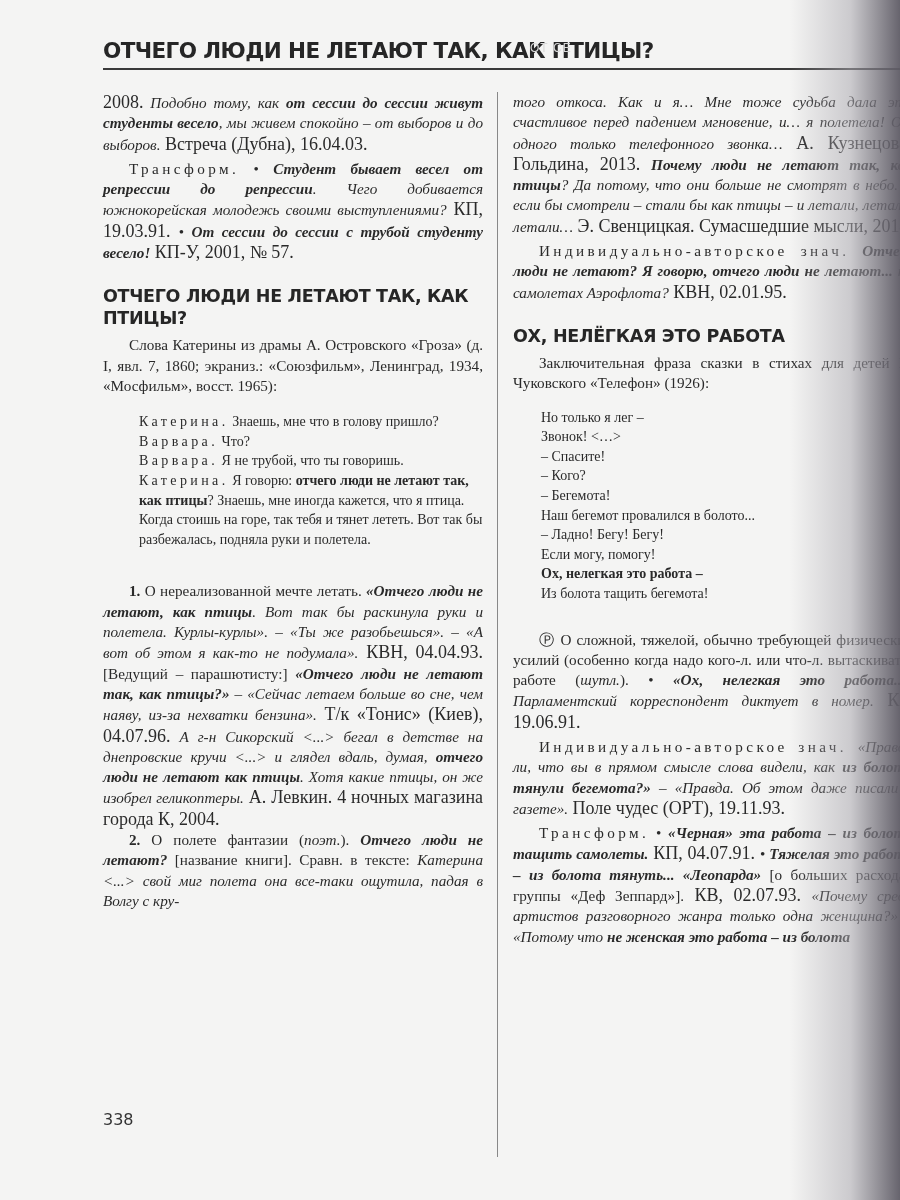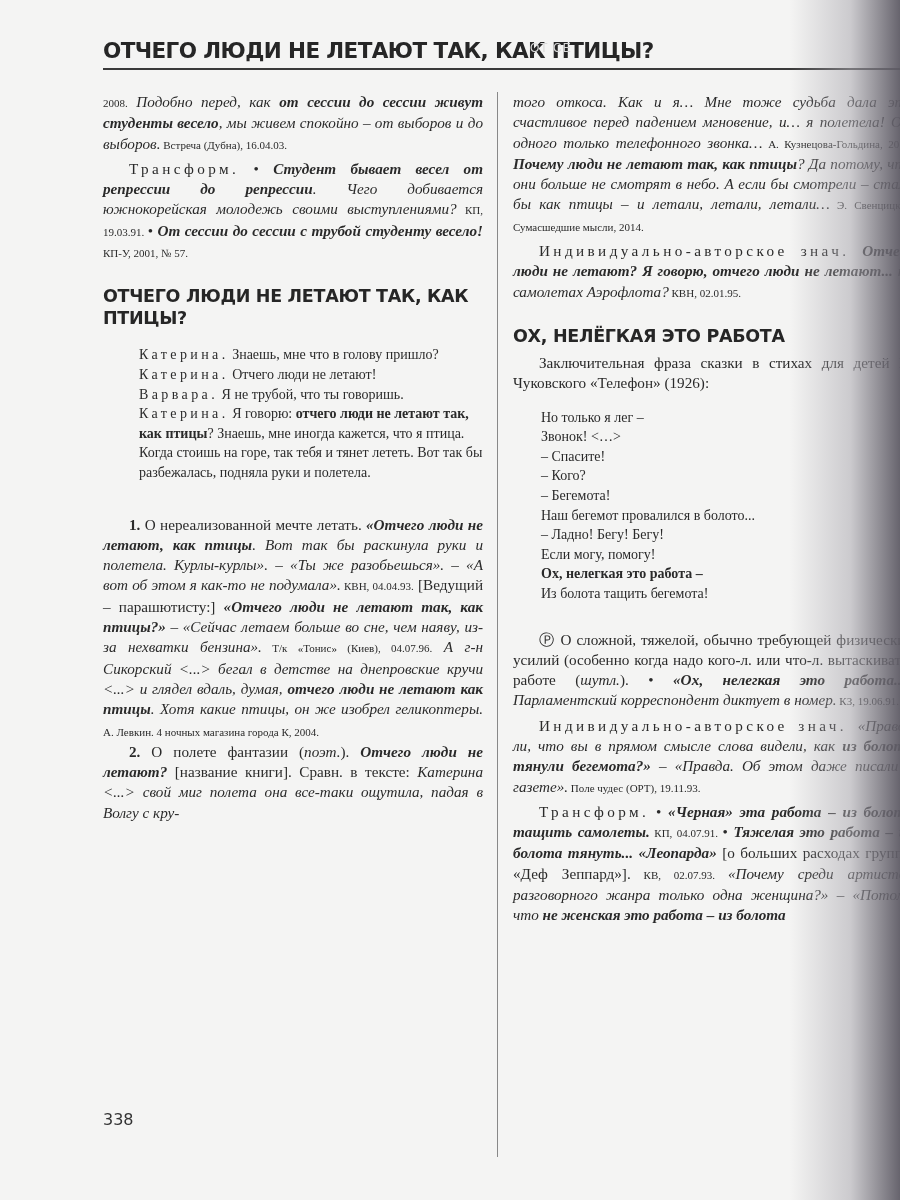--- a/index.html
+++ b/index.html
@@ -32,21 +32,21 @@
   .col {
     position: absolute; top: 92px; font-size: 15.2px; line-height: 20.3px; text-align: justify;
   }
   .col-left { left: 103px; width: 380px; }
   .col-right { left: 513px; width: 400px; }
   .col-divider {
     position: absolute; left: 497px; top: 92px; width: 1px; height: 1065px; background: #888;
   }
   p { margin: 0; }
   .indent { text-indent: 26px; }
-  .src { font-size: 11px; }
+  .src { font-size: 18px; }
   .spaced { letter-spacing: 3.4px; }
   .b { font-weight: bold; }
   .bi { font-weight: bold; font-style: italic; }
   .i { font-style: italic; }
   h2 {
     font-family: "DejaVu Sans", sans-serif; font-weight: bold; font-size: 17.5px;
     line-height: 22px; margin: 22px 0 6px 0; color: #262626; letter-spacing: -0.3px; text-align: left;
   }
   .quote {
     font-size: 14px; line-height: 19.6px; margin: 16px 0 0 36px; text-align: left;
@@ -61,28 +61,29 @@
 </head>
 <body>
 
 <div class="page">
 
   <div class="running-head">ОТЧЕГО ЛЮДИ НЕ ЛЕТАЮТ ТАК, КАК ПТИЦЫ?</div>
   <div class="running-head-ghost">ОТ СЕ</div>
   <div class="head-rule"></div>
 
   <div class="col col-left">
-    <p><span class="src">2008.</span><span class="i"> Подобно перед, как </span><span class="bi">от сессии до сессии живут студенты весело</span><span class="i">, мы живем спокойно – от выборов и до выборов.</span><span class="src"> Встреча (Дубна), 16.04.03.</span></p>
+    <p><span class="src">2008.</span><span class="i"> Подобно тому, как </span><span class="bi">от сессии до сессии живут студенты весело</span><span class="i">, мы живем спокойно – от выборов и до выборов.</span><span class="src"> Встреча (Дубна), 16.04.03.</span></p>
     <p class="indent" style="margin-top:4px"><span class="spaced">Трансформ.</span><span> • </span><span class="bi">Студент бывает весел от репрессии до репрессии</span><span class="i">. Чего добивается южнокорейская молодежь своими выступлениями?</span><span class="src"> КП, 19.03.91. </span><span>• </span><span class="bi">От сессии до сессии с трубой студенту весело!</span><span class="src"> КП-У, 2001, № 57.</span></p>
 
     <h2>ОТЧЕГО ЛЮДИ НЕ ЛЕТАЮТ ТАК, КАК ПТИЦЫ?</h2>
+    <p class="indent">Слова Катерины из драмы А. Островского «Гроза» (д. I, явл. 7, 1860; экраниз.: «Союзфильм», Ленинград, 1934, «Мосфильм», восст. 1965):</p>
 
     <div class="quote">
       <p><span class="spaced">Катерина.</span><span> Знаешь, мне что в голову пришло?</span></p>
-      <p><span class="spaced">Катерина.</span><span> Отчего люди не летают!</span></p>
+      <p><span class="spaced">Варвара.</span><span> Что?</span></p>
       <p><span class="spaced">Варвара.</span><span> Я не трубой, что ты говоришь.</span></p>
       <p><span class="spaced">Катерина.</span><span> Я говорю: </span><span class="b">отчего люди не летают так, как птицы</span><span>? Знаешь, мне иногда кажется, что я птица. Когда стоишь на горе, так тебя и тянет лететь. Вот так бы разбежалась, подняла руки и полетела.</span></p>
     </div>
 
     <div class="gap"></div>
 
     <p class="indent" style="margin-top:8px"><span class="b">1.</span><span> О нереализованной мечте летать. </span><span class="bi">«Отчего люди не летают, как птицы</span><span class="i">. Вот так бы раскинула руки и полетела. Курлы-курлы». – «Ты же разобьешься». – «А вот об этом я как-то не подумала».</span><span class="src"> КВН, 04.04.93.</span><span> [Ведущий – парашютисту:] </span><span class="bi">«Отчего люди не летают так, как птицы?»</span><span class="i"> – «Сейчас летаем больше во сне, чем наяву, из-за нехватки бензина».</span><span class="src"> Т/к «Тонис» (Киев), 04.07.96.</span><span class="i"> А г-н Сикорский &lt;...&gt; бегал в детстве на днепровские кручи &lt;...&gt; и глядел вдаль, думая, </span><span class="bi">отчего люди не летают как птицы</span><span class="i">. Хотя какие птицы, он же изобрел геликоптеры.</span><span class="src"> А. Левкин. 4 ночных магазина города К, 2004.</span></p>
 
     <p class="indent"><span class="b">2.</span><span> О полете фантазии (</span><span class="i">поэт.</span><span>). </span><span class="bi">Отчего люди не летают?</span><span> [название книги]. Сравн. в тексте: </span><span class="i">Катерина &lt;...&gt; свой миг полета она все-таки ощутила, падая в Волгу с кру-</span></p>
   </div>

